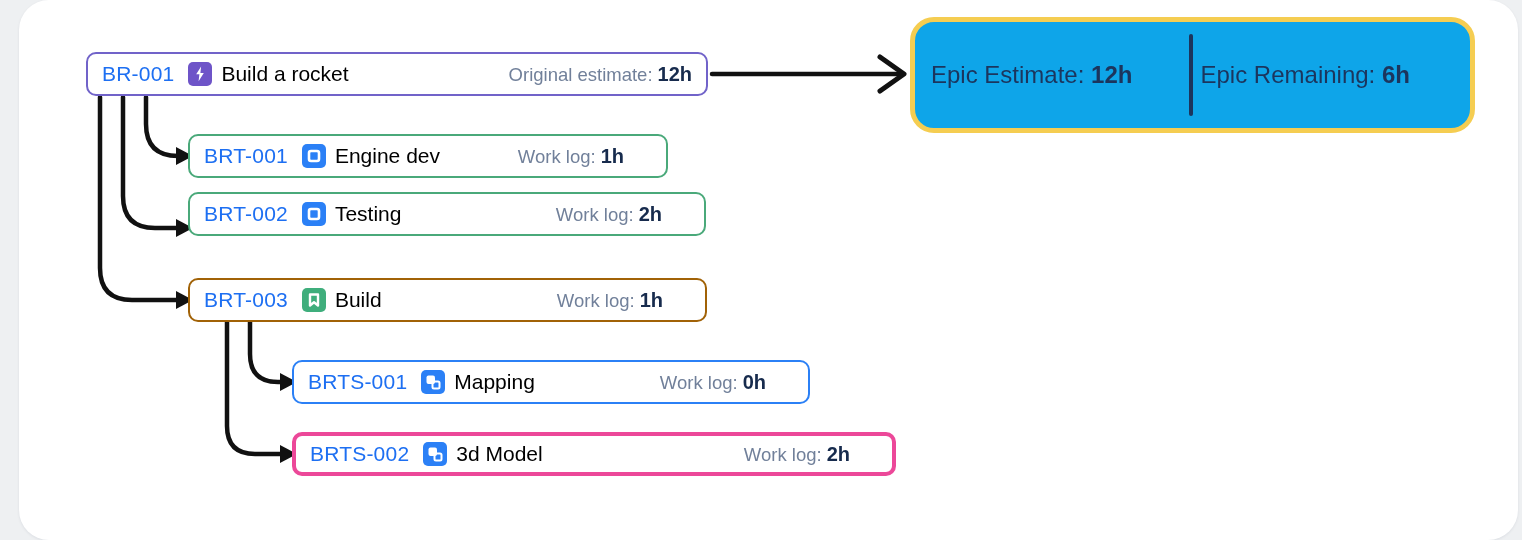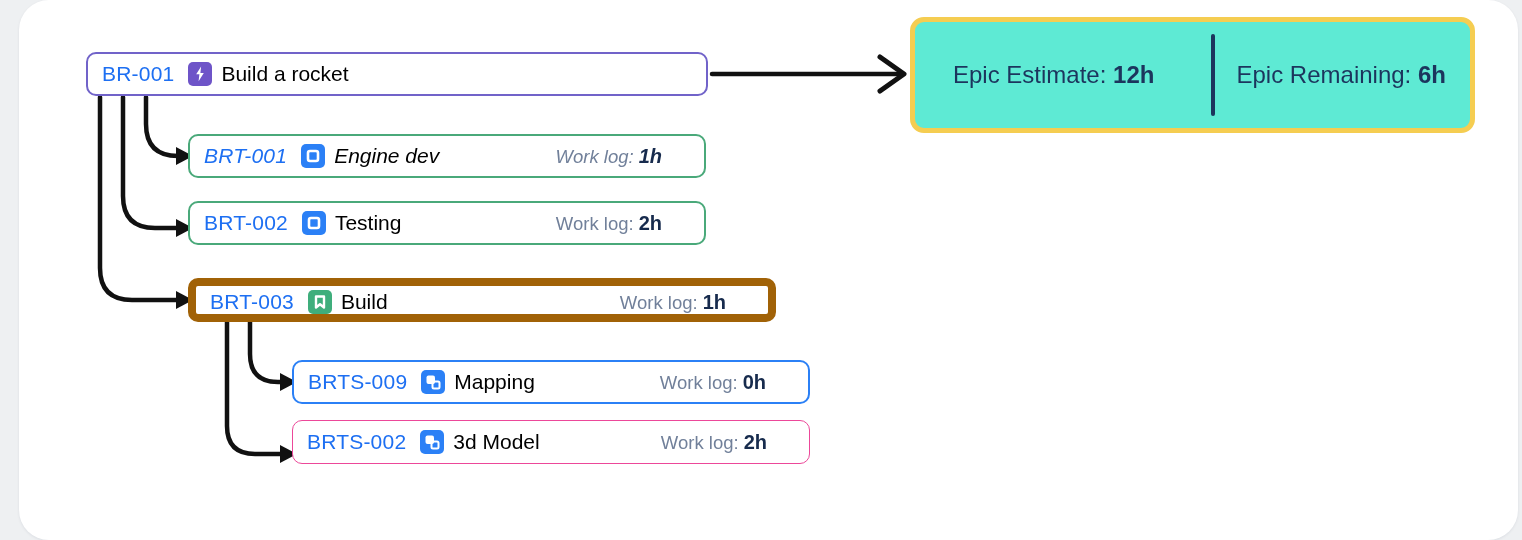--- a/index.html
+++ b/index.html
@@ -29,25 +29,25 @@
     position:absolute;
     height:44px;
     background:#fff;
     border-radius:10px;
     display:flex;
     align-items:center;
     box-sizing:border-box;
     padding:0 14px;
   }
   .issue.epic   { left:86px;  top:52px;  width:622px; border:2.5px solid #7163c9; }
-  .issue.task-0 { left:188px; top:134px; width:518px; border:2px solid #4aa97a;font-style:italic; }
-  .issue.task-1 { left:188px; top:201px; width:518px; border:2px solid #4aa97a; }
-  .issue.task-2 { left:188px; top:278px; width:588px; border:8px solid #a16207;align-items:flex-end; }
+  .issue.task-0 { left:188px; top:134px; width:480px; border:2px solid #4aa97a; }
+  .issue.task-1 { left:188px; top:192px; width:518px; border:2px solid #4aa97a; }
+  .issue.task-2 { left:188px; top:278px; width:519px; border:2px solid #a16207; }
   .issue.sub-0  { left:292px; top:360px; width:518px; border:2px solid #2b80f6; }
-  .issue.sub-1  { left:292px; top:420px; width:518px; border:1px solid #ec4899; }
+  .issue.sub-1  { left:292px; top:432px; width:604px; border:4px solid #ec4899; }
 
   .issue .key{
     color:#1d6ff2;
     font-size:21px;
     letter-spacing:.2px;
     cursor:pointer;
   }
   .issue .type-icon{
     width:24px;height:24px;
     margin-left:14px;
@@ -79,34 +79,33 @@
   .issue.epic .log{ margin-right:0; }
   .issue.task-0 .log, .issue.task-1 .log, .issue.task-2 .log,
   .issue.sub-0 .log, .issue.sub-1 .log { margin-right:28px; }
 
   
   .summary{
     position:absolute;
     left:910px; top:17px;
     width:565px; height:116px;
     box-sizing:border-box;
-    background:#5eead4;
+    background:#0ea5e9;
     border:5px solid #f5cd51;
-    border-radius:14px;
+    border-radius:24px;
     display:flex;
     align-items:center;
-    padding-left:22px;
   }
   .summary .col{
     display:flex;
     flex-direction:column;
     gap:10px;
   }
   .summary .col.left{ margin-left:16px; width:258px; }
-  .summary .col.right{ margin-left:22px; }
+  .summary .col.right{ margin-left:8px; }
   .summary .divider{
     width:3.5px;
     height:82px;
     background:#1c355d;
     border-radius:2px;
     flex:0 0 auto;
   }
   .summary .line{
     font-size:24px;
     color:#1c355d;
@@ -145,20 +144,24 @@
 
   <div class="issue epic">
     <span class="key">BR-001</span>
     <span class="type-icon">
       <svg width="24" height="24" viewBox="0 0 24 24">
         <rect width="24" height="24" rx="5" fill="#6e54c8"></rect>
         <path d="M13.1 4.5 L8.2 12.2 H11.4 L10.6 19.2 L15.8 10.9 H12.4 Z" fill="#ffffff"></path>
       </svg>
     </span>
     <span class="title">Build a rocket</span>
+    <span class="log">
+      <span class="log-label">Original estimate:</span>
+      <span class="log-value">12h</span>
+    </span>
   </div>
 
   <div class="issue task-0">
     <span class="key">BRT-001</span>
     <span class="type-icon">
       <svg width="24" height="24" viewBox="0 0 24 24">
         <rect width="24" height="24" rx="5" fill="#2b80f6"></rect>
         <rect x="7" y="7" width="10" height="10" rx="2" fill="none" stroke="#ffffff" stroke-width="2.6"></rect>
       </svg>
     </span>
@@ -193,21 +196,21 @@
       </svg>
     </span>
     <span class="title">Build</span>
     <span class="log">
       <span class="log-label">Work log:</span>
       <span class="log-value">1h</span>
     </span>
   </div>
 
   <div class="issue sub-0">
-    <span class="key">BRTS-009</span>
+    <span class="key">BRTS-001</span>
     <span class="type-icon">
       <svg width="24" height="24" viewBox="0 0 24 24">
         <rect width="24" height="24" rx="5" fill="#2b80f6"></rect>
         <rect x="5.5" y="5.5" width="8.5" height="8.5" rx="2" fill="#ffffff"></rect>
         <rect x="11.5" y="11.5" width="7" height="7" rx="1.5" fill="none" stroke="#ffffff" stroke-width="2"></rect>
       </svg>
     </span>
     <span class="title">Mapping</span>
     <span class="log">
       <span class="log-label">Work log:</span>

